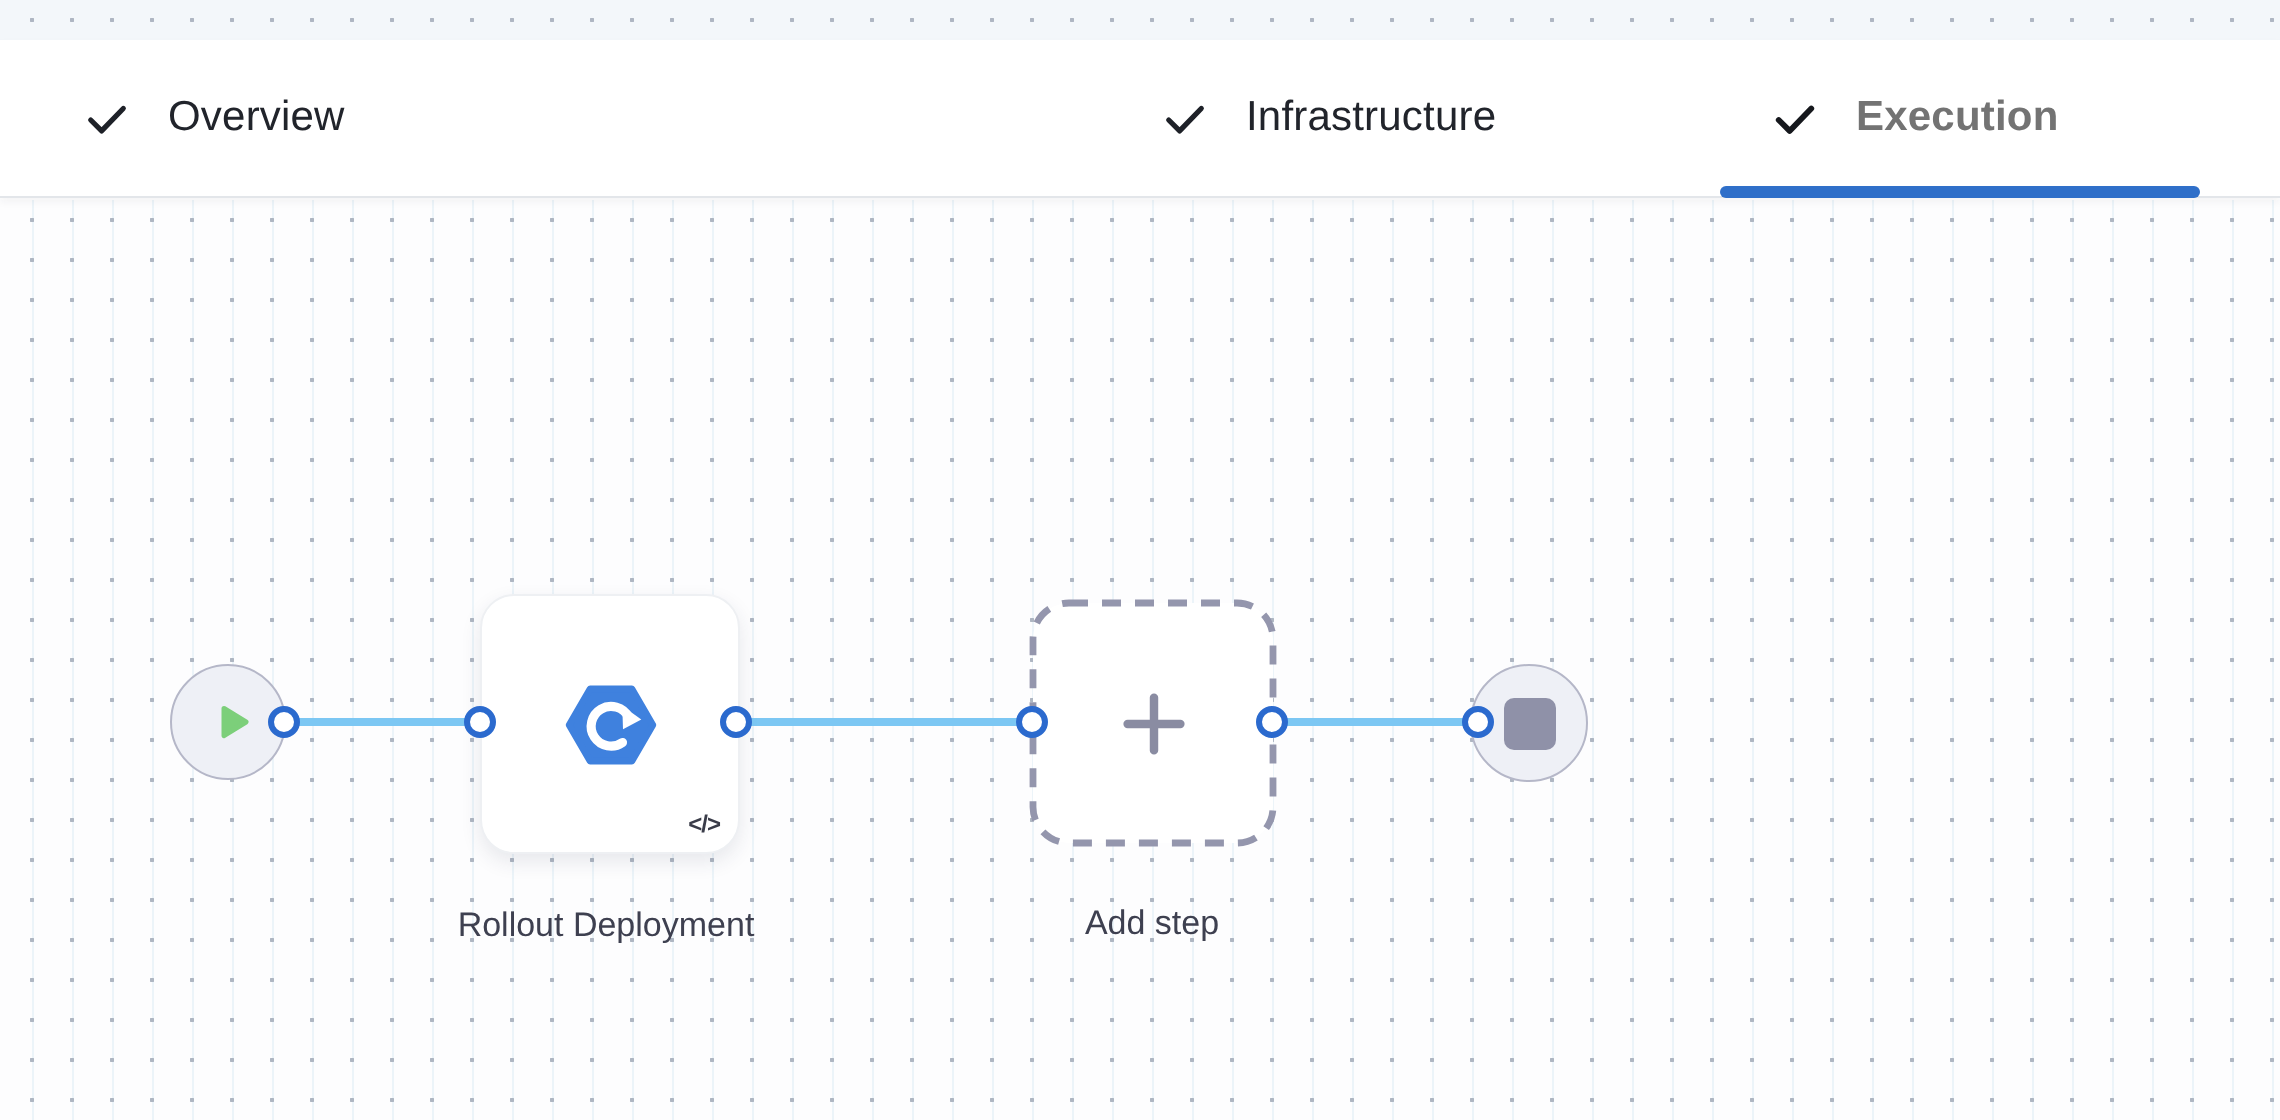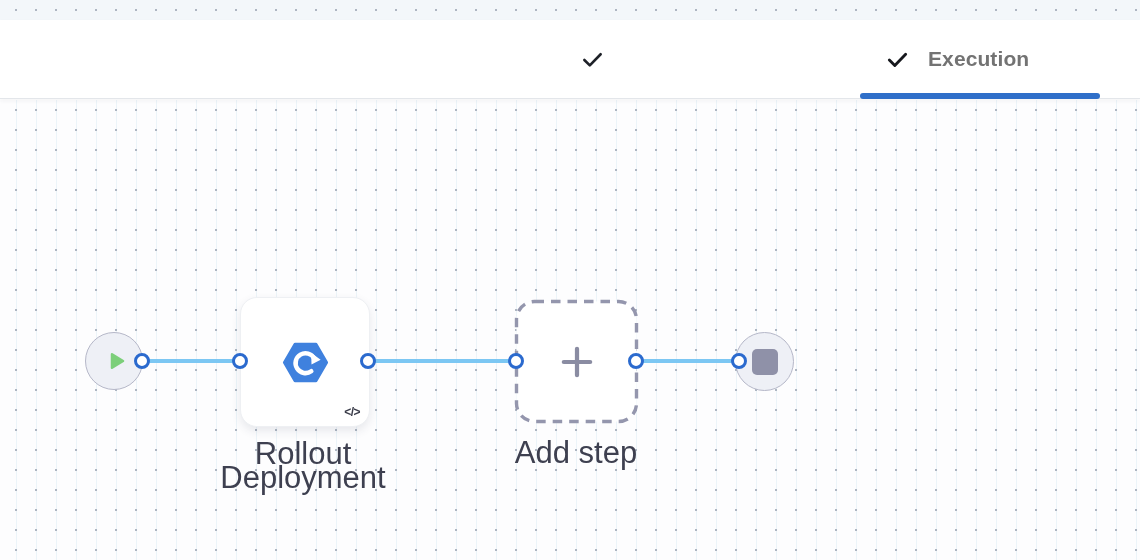--- a/index.html
+++ b/index.html
@@ -155,43 +155,50 @@
   .add-node .dash-frame { position: absolute; left: 0; top: 0; }
   .add-node .plus {
     position: absolute;
     left: 50%; top: 50%;
     transform: translate(-50%, -50%);
   }
 
   
   .node-label {
     position: absolute;
-    font-size: 31px;
-    line-height: 24px;
+    font-size: 17px;
+    line-height: 42px;
     color: #3e4050;
     text-align: center;
   }
   .label-step { left: 216px; top: 342px; width: 174px; }
   .label-add  { left: 496px; top: 341px; width: 160px; }
 </style>
 </head>
 <body>
 
 <div class="app">
 
   <div class="top-strip"></div>
 
   <div class="tabbar">
 
+    <div class="tab" style="left:42px">
+      <svg class="tab-check" viewBox="0 0 24 24">
+        <path d="M3.5 12.5 L9.2 18.2 L20.5 6.5" fill="none" stroke="#1e2128" stroke-width="2.7" stroke-linecap="round" stroke-linejoin="round"></path>
+      </svg>
+      <span>Overview</span>
+    </div>
 
 
     <div class="tab" style="left:581px">
       <svg class="tab-check" viewBox="0 0 24 24">
         <path d="M3.5 12.5 L9.2 18.2 L20.5 6.5" fill="none" stroke="#1e2128" stroke-width="2.7" stroke-linecap="round" stroke-linejoin="round"></path>
       </svg>
+      <span>Infrastructure</span>
     </div>
 
     <div class="tab active" style="left:886px">
       <svg class="tab-check" viewBox="0 0 24 24">
         <path d="M3.5 12.5 L9.2 18.2 L20.5 6.5" fill="none" stroke="#16181d" stroke-width="3" stroke-linecap="round" stroke-linejoin="round"></path>
       </svg>
       <span>Execution</span>
     </div>
 
     <div class="tab-underline"></div>

